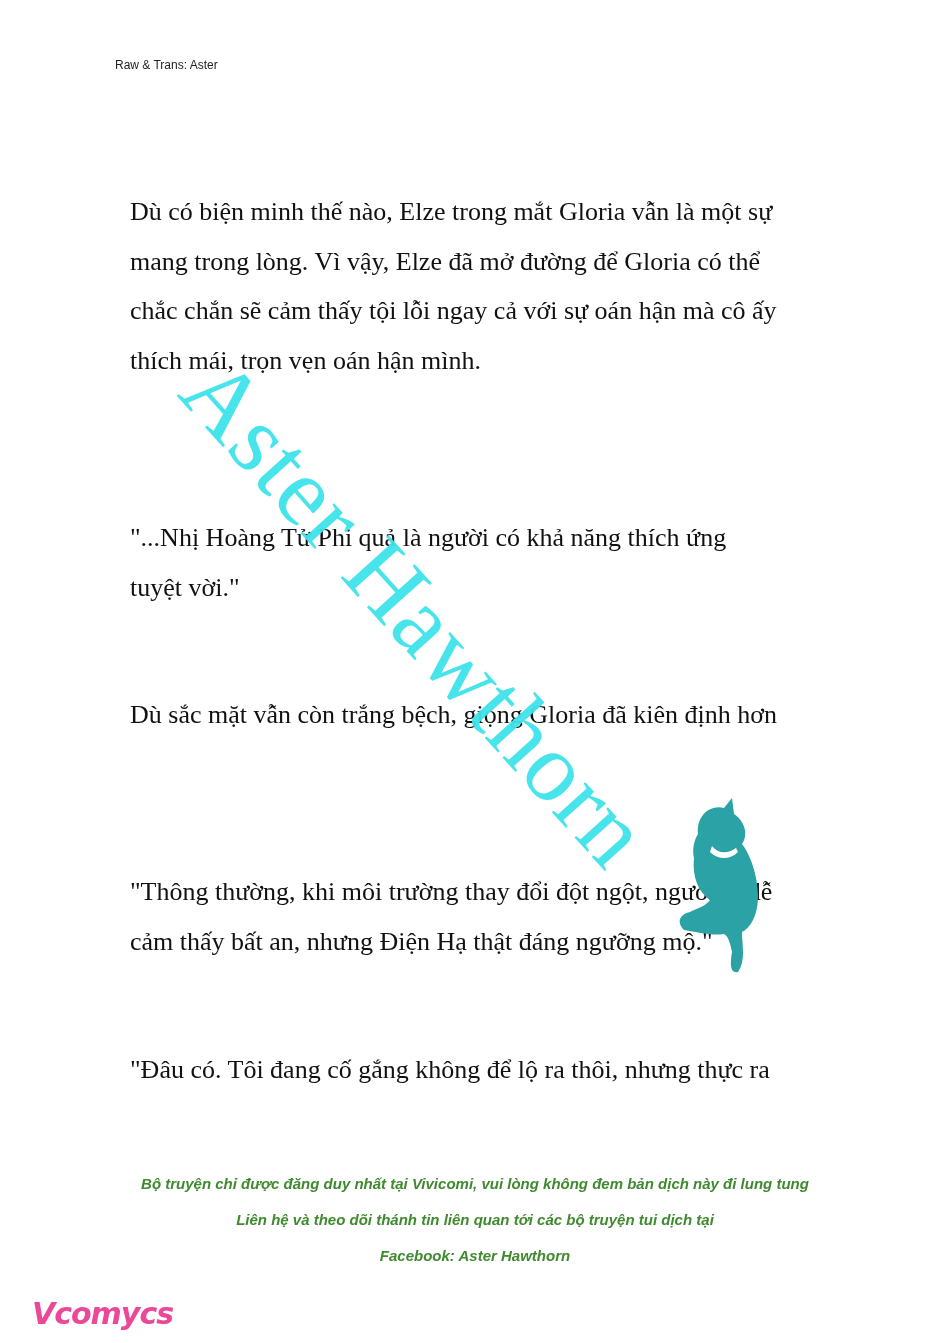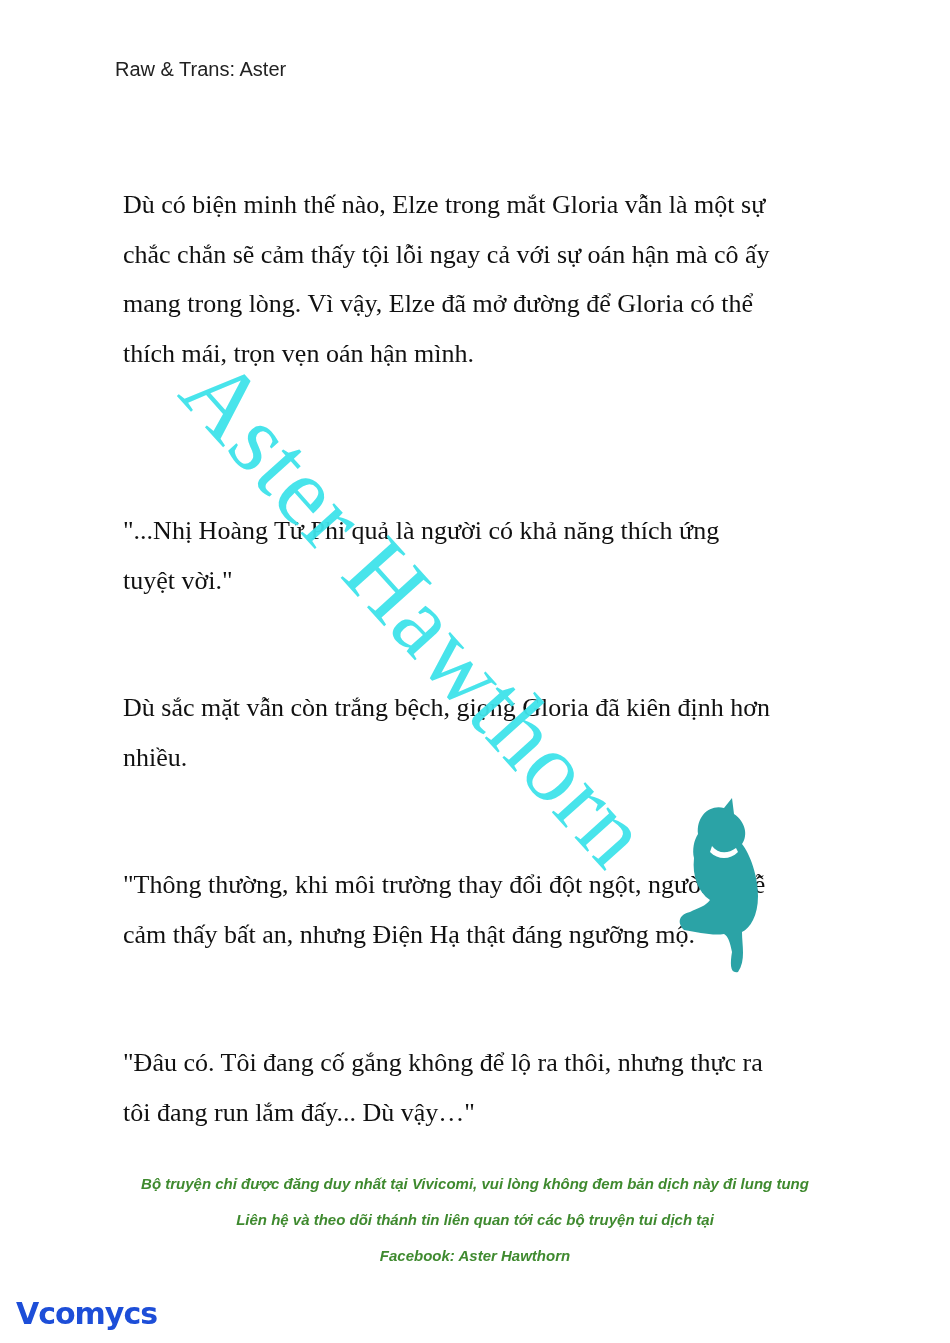--- a/index.html
+++ b/index.html
@@ -1,76 +1,74 @@
 <!DOCTYPE html>
 <html><head>
   <meta charset="utf-8">
   <style>
     html, body { margin: 0; padding: 0; background: #ffffff; }
     body { width: 950px; height: 1343px; position: relative; overflow: hidden; }
     .page { position: absolute; left: 0; top: 0; width: 950px; height: 1343px; background: #fff; }
     .header-credit {
       position: absolute; left: 115px; top: 58px;
-      font-family: "Liberation Sans", sans-serif; font-size: 20px; color: #222;
+      font-family: "Liberation Sans", sans-serif; font-size: 12px; color: #222;
     }
     .para {
       position: absolute; left: 115px; width: 740px;
       font-family: "Liberation Serif", serif; font-size: 26px; line-height: 49.5px;
-      color: #111; margin: 8px;
+      color: #111; margin: 15px;
     }
     .footer-notes {
       position: absolute; left: 0; width: 950px; top: 1172px;
       font-family: "Liberation Sans", sans-serif; font-style: italic; font-weight: bold;
       font-size: 15px; color: #3f8a2f; text-align: center;
     }
     .footer-notes div { height: 36px; line-height: 24px; }
     .watermark {
       position: absolute; left: 95px; top: 555px; width: 640px;
       transform: rotate(48deg); transform-origin: center center;
       font-family: "Liberation Serif", serif; font-size: 98px; color: #3fe3ea;
       white-space: nowrap; opacity: 0.95; pointer-events: none; letter-spacing: 1px;
     }
     .cat { position: absolute; left: 676px; top: 796px; width: 110px; height: 180px; }
     .logo {
-      position: absolute; left: 16px; top: 1296px;
-      font-family: "DejaVu Sans", sans-serif; font-weight: bold;
-      font-size: 30px; color: #1d4ed8; letter-spacing: -1px;
+      position: absolute; left: 32px; top: 1296px;
+      font-family: "DejaVu Sans", sans-serif; font-style: italic; font-weight: bold;
+      font-size: 30px; color: #ec4899; letter-spacing: -1px;
     }
   </style>
 </head>
 <body>
 
 <div class="page">
   <div class="header-credit">Raw &amp; Trans: Aster</div>
 
   <div class="para" style="top:172px">
     <div>Dù có biện minh thế nào, Elze trong mắt Gloria vẫn là một sự</div>
+    <div>mang trong lòng. Vì vậy, Elze đã mở đường để Gloria có thể</div>
     <div>chắc chắn sẽ cảm thấy tội lỗi ngay cả với sự oán hận mà cô ấy</div>
-    <div>mang trong lòng. Vì vậy, Elze đã mở đường để Gloria có thể</div>
     <div>thích mái, trọn vẹn oán hận mình.</div>
   </div>
 
   <div class="para" style="top:498px">
     <div>"...Nhị Hoàng Tử Phi quả là người có khả năng thích ứng</div>
     <div>tuyệt vời."</div>
   </div>
 
   <div class="para" style="top:675px">
     <div>Dù sắc mặt vẫn còn trắng bệch, giọng Gloria đã kiên định hơn</div>
-    <div>nhiều.</div>
   </div>
 
   <div class="para" style="top:852px">
     <div>"Thông thường, khi môi trường thay đổi đột ngột, người ta dễ</div>
     <div>cảm thấy bất an, nhưng Điện Hạ thật đáng ngưỡng mộ."</div>
   </div>
 
   <div class="para" style="top:1030px">
     <div>"Đâu có. Tôi đang cố gắng không để lộ ra thôi, nhưng thực ra</div>
-    <div>tôi đang run lắm đấy... Dù vậy…"</div>
   </div>
 
   <div class="watermark">Aster Hawthorn</div>
 
   <svg class="cat" viewBox="0 0 110 180">
     <path fill="#2ba3a6" d="M22 38 C20 20 34 8 48 12 L56 2 L58 18 C70 26 72 40 66 48 C74 58 82 80 82 100 C82 120 74 132 66 136 C66 150 70 164 62 176 C54 178 54 168 56 156 C54 146 52 140 48 138 C36 140 22 136 8 134 C0 126 4 118 14 116 C22 112 30 110 34 104 C22 96 16 80 18 62 C16 54 18 44 22 38 Z"></path>
     <path fill="#ffffff" d="M36 50 C42 58 52 58 60 52 L62 56 C54 64 42 64 34 56 Z"></path>
   </svg>
 
   <div class="footer-notes">

